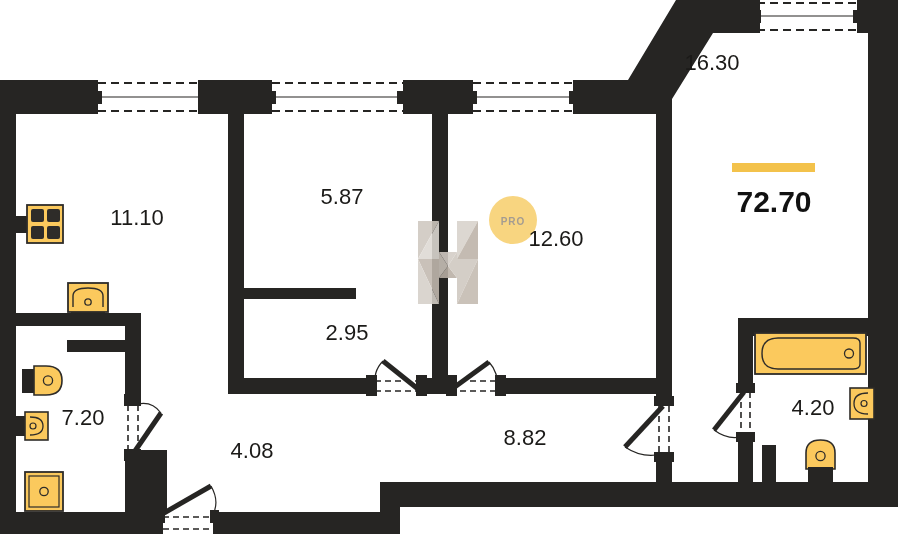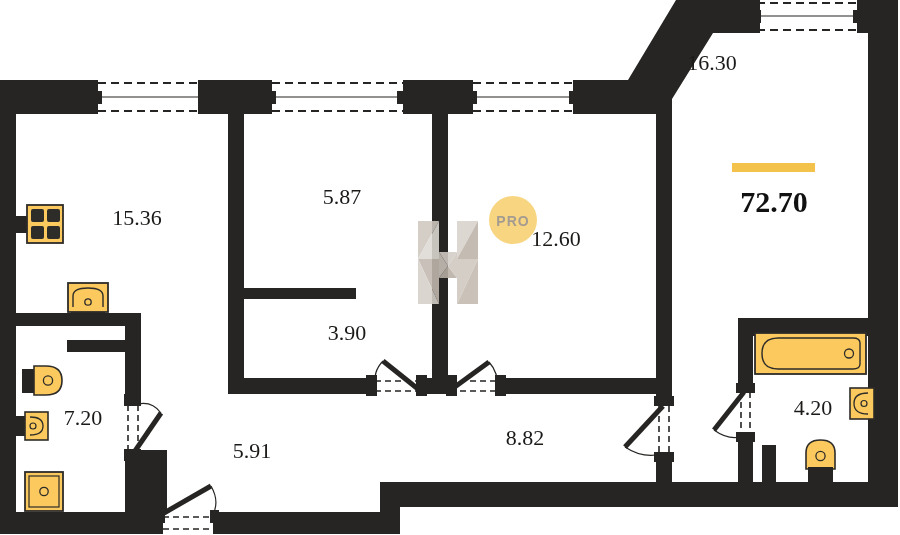--- a/index.html
+++ b/index.html
@@ -4,27 +4,27 @@
 <style>
   html,body{margin:0;padding:0;background:#ffffff;}
   #canvas{
     position:relative;width:900px;height:535px;background:#ffffff;overflow:hidden;
     font-family:"Liberation Sans",sans-serif;
   }
   #plan-svg{position:absolute;left:0;top:0;}
   .lbl{
     position:absolute;transform:translate(-50%,-50%);
     font-size:22px;color:#1b1a18;white-space:nowrap;
-    font-family:Liberation Serif, serif;
+    font-family:Liberation Sans, sans-serif;
     text-align:center;
   }
   .lbl-total{font-size:30px;font-weight:700;color:#111111;margin-top:8px;}
   .lbl-badge{
     position:absolute;transform:translate(-50%,-50%);
-    font-size:14px;font-weight:700;letter-spacing:1px;color:#a49c91;
+    font-size:10px;font-weight:700;letter-spacing:1px;color:#a49c91;
   }
 </style>
 </head>
 <body>
 
 <div id="canvas">
 
 <svg id="plan-svg" width="900" height="535" viewBox="0 0 900 535">
 
   <g fill="#262523">
@@ -200,25 +200,25 @@
     <polygon points="439,252 457,252 448,266" fill="#d3ccc5"></polygon>
     <polygon points="439,278 448,266 457,278" fill="#b9afa5"></polygon>
     <polygon points="439,252 448,266 439,278" fill="#c9c1b9"></polygon>
     <polygon points="457,252 457,278 448,266" fill="#cfc8c0"></polygon>
   </g>
   <circle cx="513" cy="220" r="24" fill="#f8d580"></circle>
 
   <rect x="732" y="163" width="83" height="9" fill="#f3c24b"></rect>
 </svg>
 
-<div class="lbl" style="left:137px;top:218px">15.36</div>
+<div class="lbl" style="left:137px;top:218px">11.10</div>
 <div class="lbl" style="left:342px;top:197px">5.87</div>
 <div class="lbl" style="left:556px;top:239px">12.60</div>
 <div class="lbl" style="left:712px;top:63px">16.30</div>
-<div class="lbl" style="left:347px;top:333px">3.90</div>
+<div class="lbl" style="left:347px;top:333px">2.95</div>
 <div class="lbl" style="left:83px;top:418px">7.20</div>
-<div class="lbl" style="left:252px;top:451px">5.91</div>
+<div class="lbl" style="left:252px;top:451px">4.08</div>
 <div class="lbl" style="left:525px;top:438px">8.82</div>
 <div class="lbl" style="left:813px;top:408px">4.20</div>
 <div class="lbl lbl-total" style="left:774px;top:194px">72.70</div>
 <div class="lbl-badge" style="left:513px;top:221px">PRO</div>
 
 </div>
 
 </body></html>

